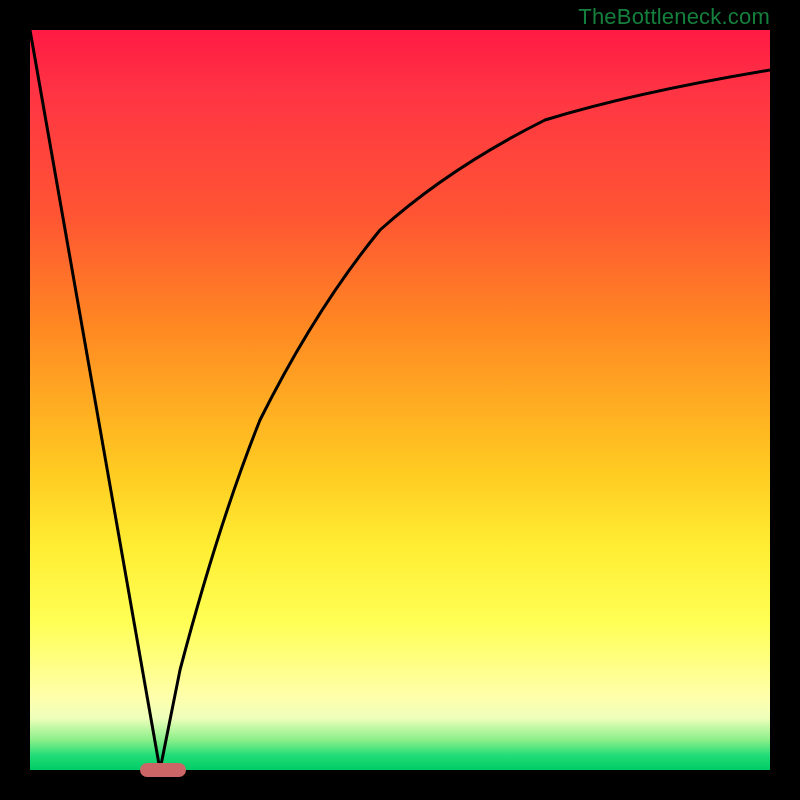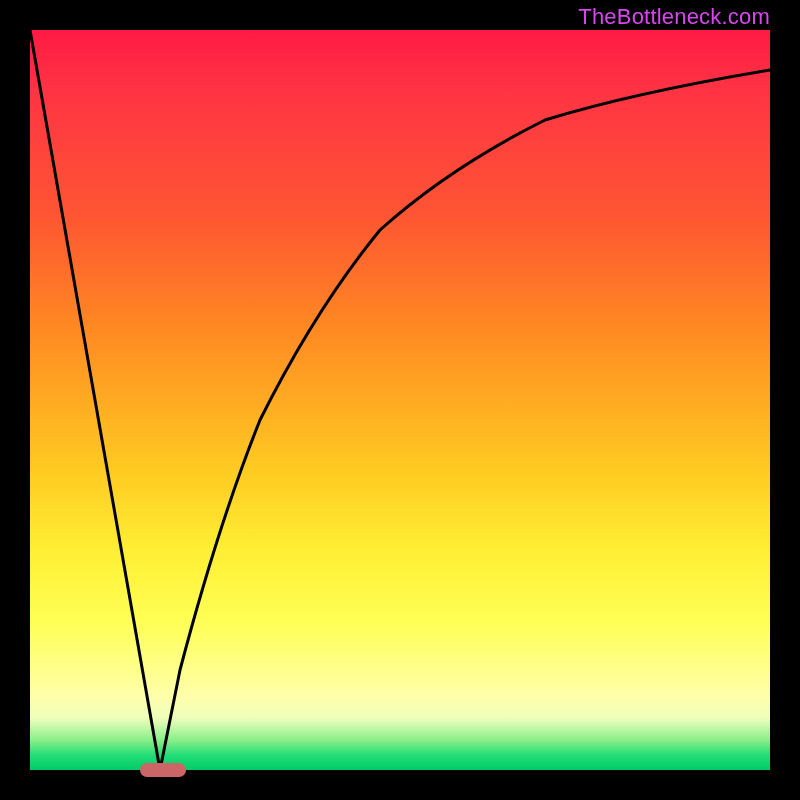--- a/index.html
+++ b/index.html
@@ -38,21 +38,21 @@
       #00cc66 100%
     );
   }
   .watermark {
     position: absolute;
     top: 4px;
     right: 30px;
     font-family: Arial, Helvetica, sans-serif;
     font-size: 22px;
     font-weight: 500;
-    color: #d946ef;
+    color: #15803d;
     letter-spacing: 0.2px;
   }
   .curve-svg {
     position: absolute;
     left: 0;
     top: 0;
     width: 740px;
     height: 740px;
     pointer-events: none;
   }

